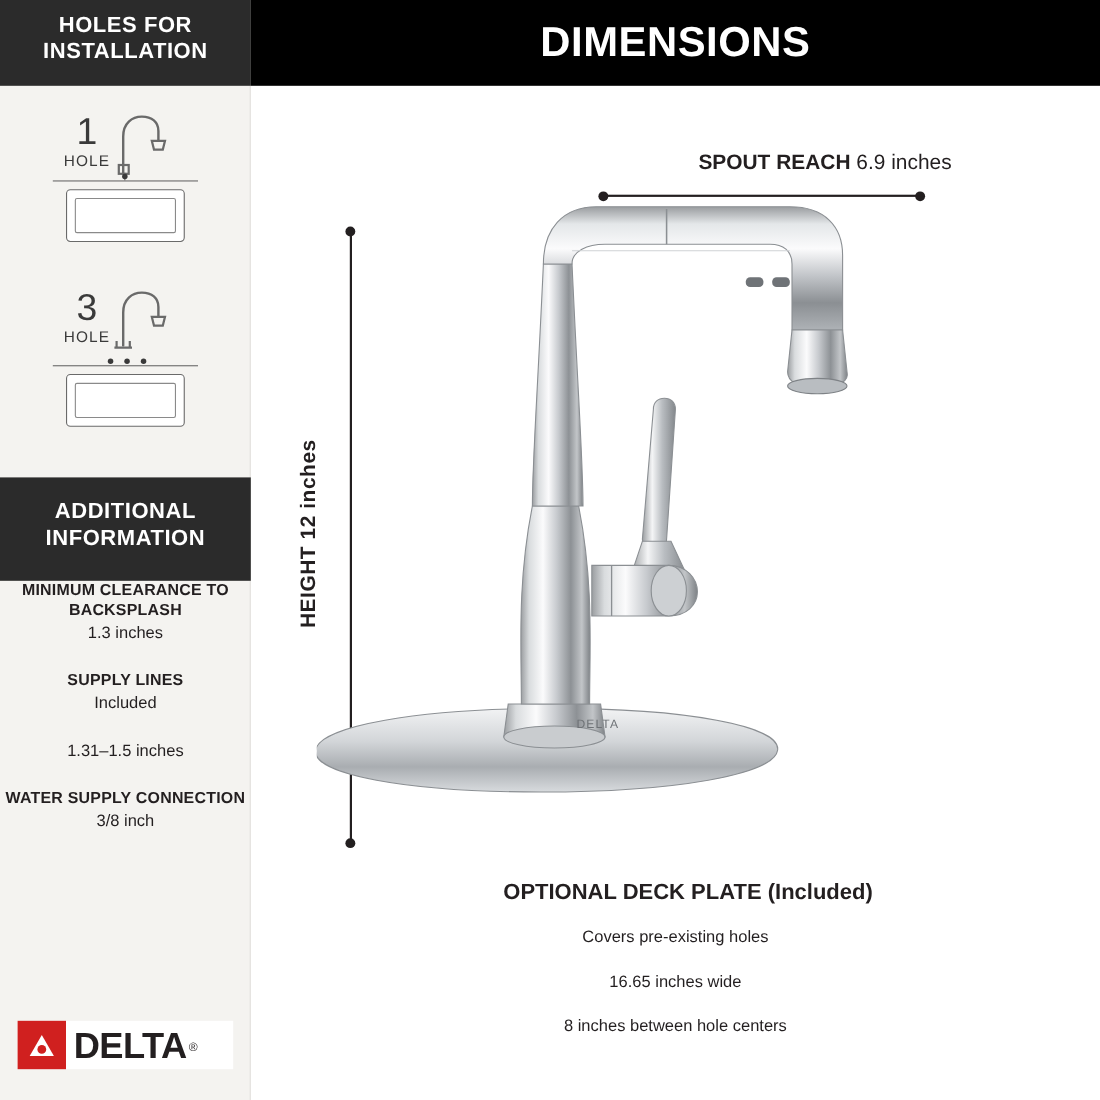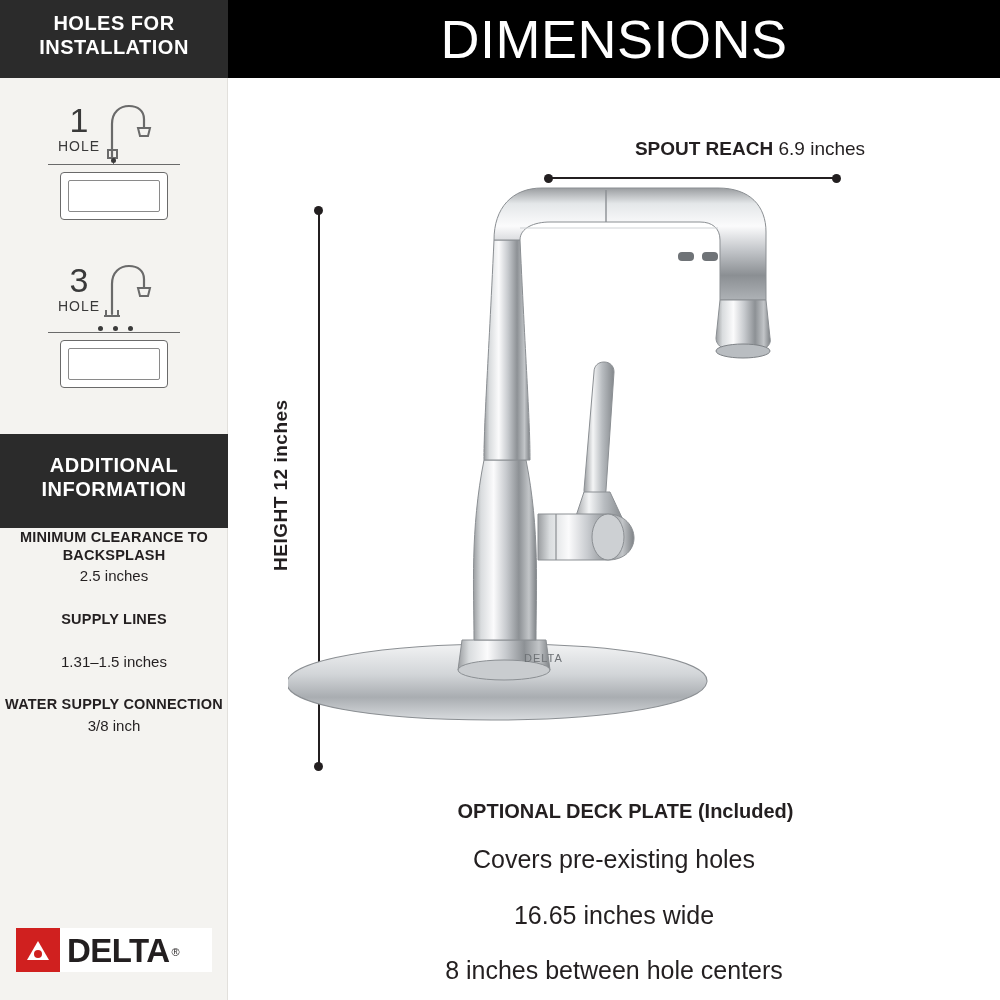--- a/index.html
+++ b/index.html
@@ -217,22 +217,22 @@
     left: 0; top: 0;
     width: 772px;
     height: 78px;
     background: #000000;
     color: #ffffff;
     display: flex;
     align-items: center;
     justify-content: center;
   }
   .title-bar .t {
-    font-size: 54px;
-    font-weight: normal;
+    font-size: 38px;
+    font-weight: bold;
     letter-spacing: 0.5px;
     text-transform: uppercase;
   }
 
   
   #spout-reach-label {
     position: absolute;
     left: 312px;
     top: 138px;
     width: 420px;
@@ -281,21 +281,21 @@
     width: 772px;
     text-align: center;
   }
   .caption .head {
     font-size: 20px;
     font-weight: bold;
     margin-bottom: 8px;
     padding-left: 23px;
   }
   .caption .line {
-    font-size: 25px;
+    font-size: 15px;
     line-height: 1.5;
     margin-top: 18px;
   }
 
   .faucet-svg {
     position: absolute;
     left: 60px;
     top: 170px;
   }
 </style>
@@ -349,24 +349,25 @@
     </div>
 
     <div class="panel-header" id="additional-header">
       <span class="l1">ADDITIONAL</span>
       <span class="l2">INFORMATION</span>
     </div>
 
     <div class="info-list">
       <div class="info-item">
         <div class="info-label">MINIMUM CLEARANCE TO BACKSPLASH</div>
-        <div class="info-value">2.5 inches</div>
+        <div class="info-value">1.3 inches</div>
       </div>
       <div class="info-item">
         <div class="info-label">SUPPLY LINES</div>
+        <div class="info-value">Included</div>
       </div>
       <div class="info-item">
         <div class="info-value">1.31–1.5 inches</div>
       </div>
       <div class="info-item">
         <div class="info-label">WATER SUPPLY CONNECTION</div>
         <div class="info-value">3/8 inch</div>
       </div>
     </div>
 

